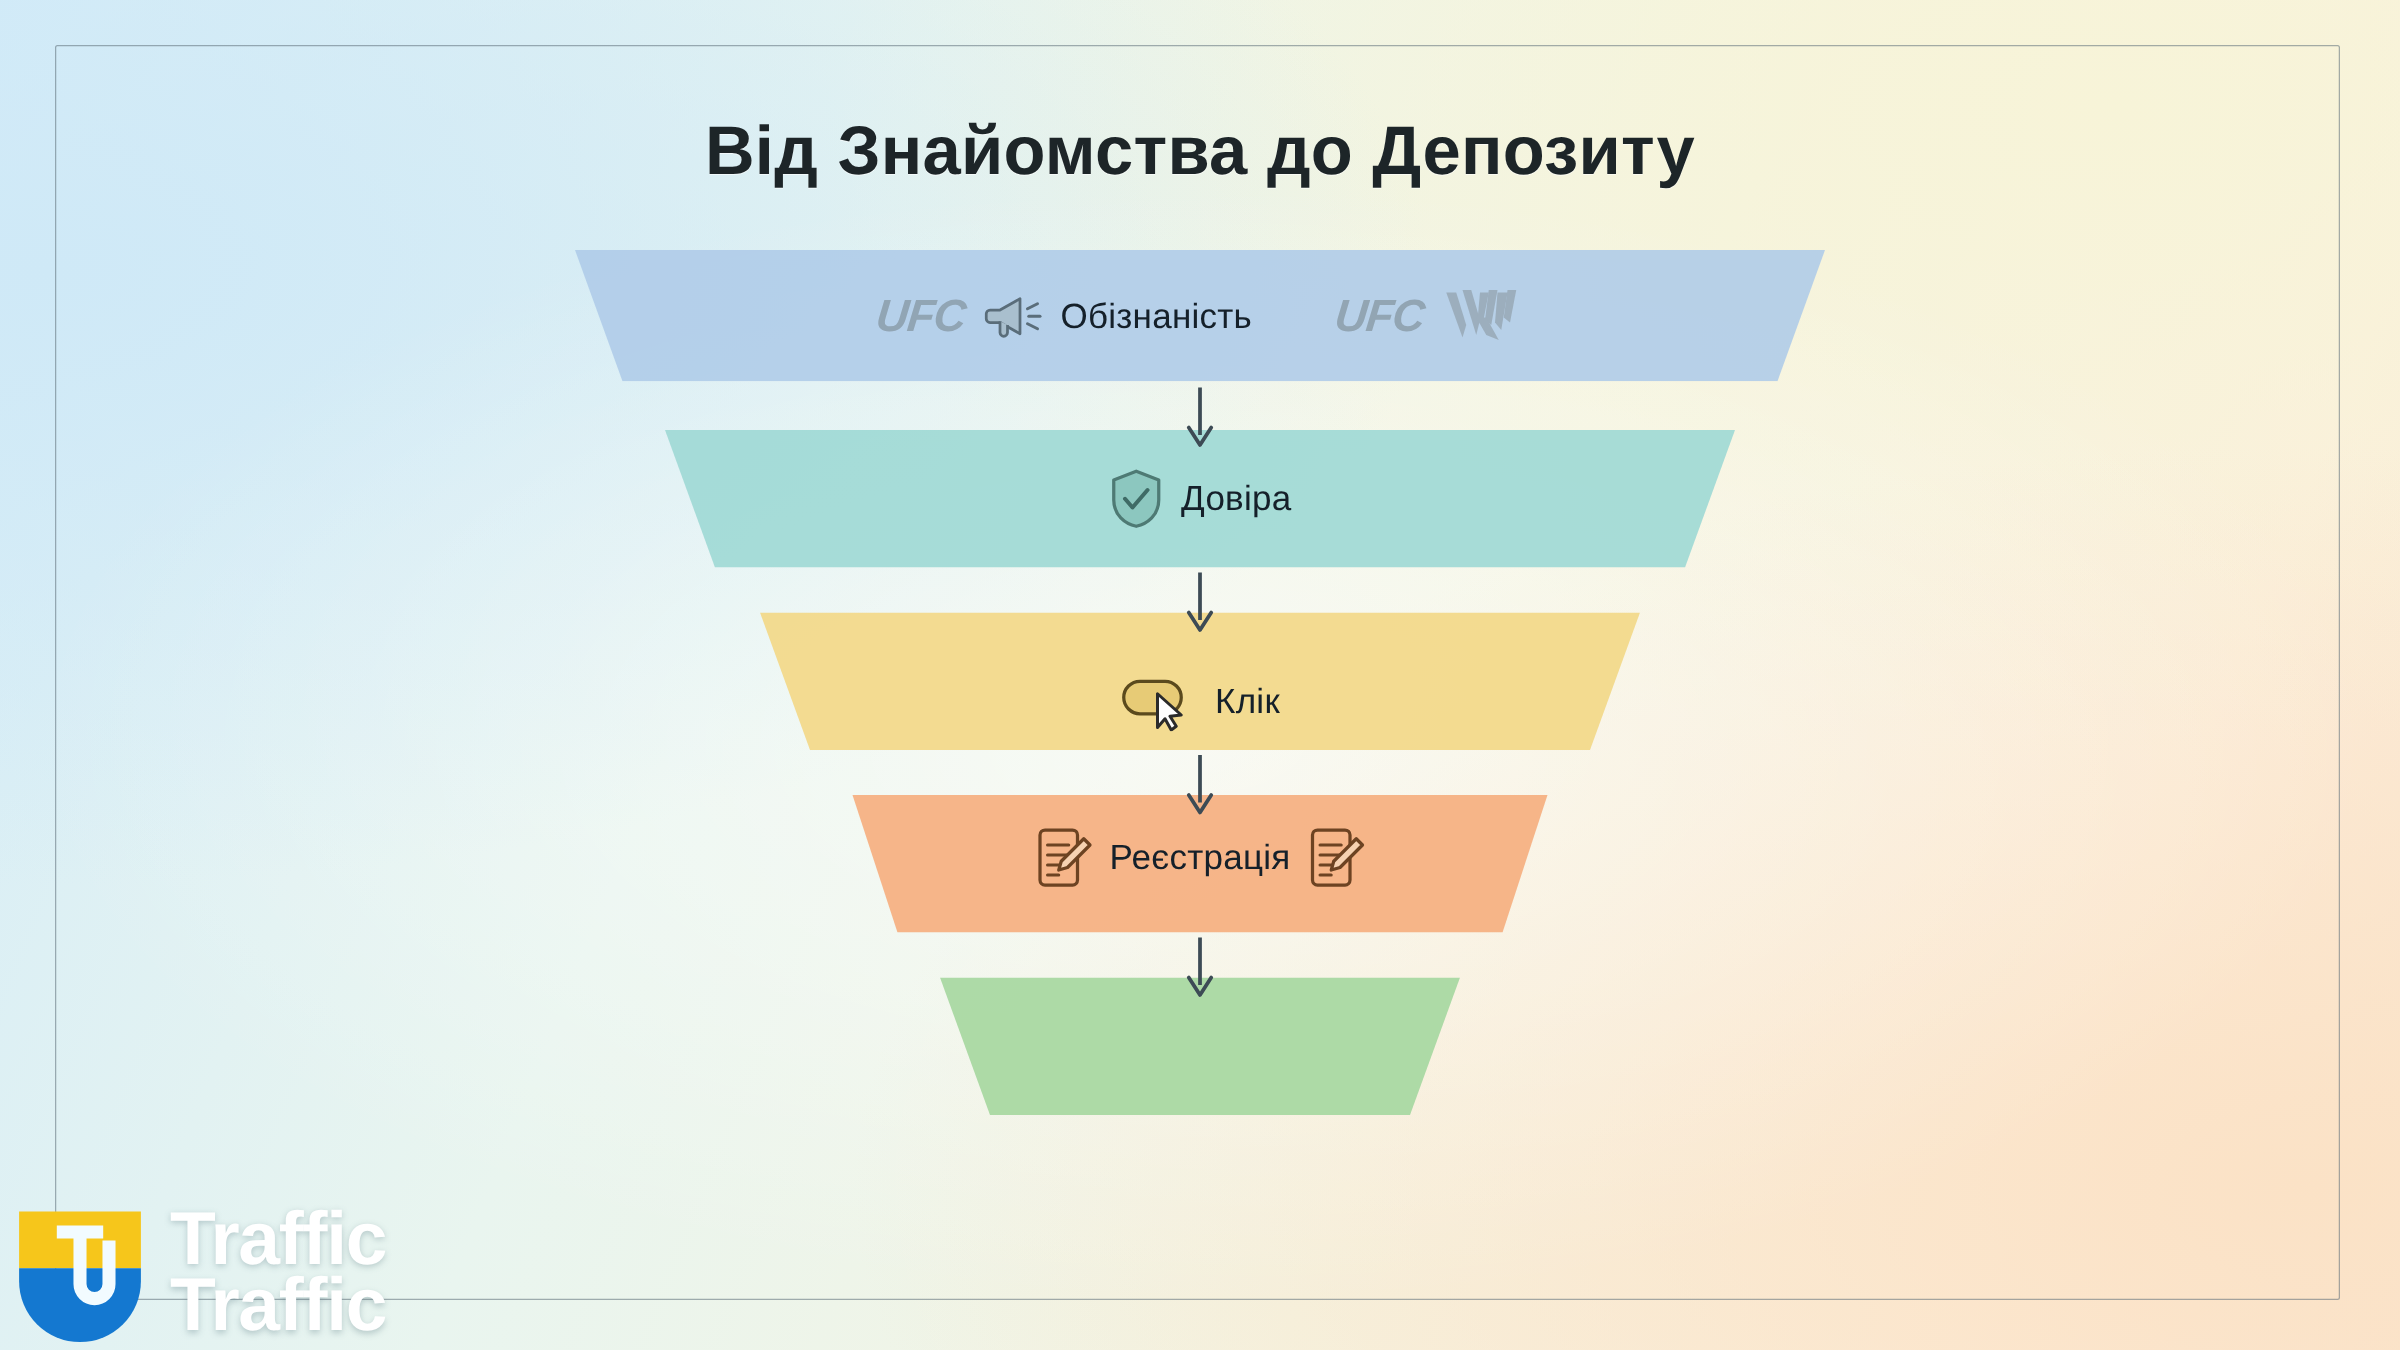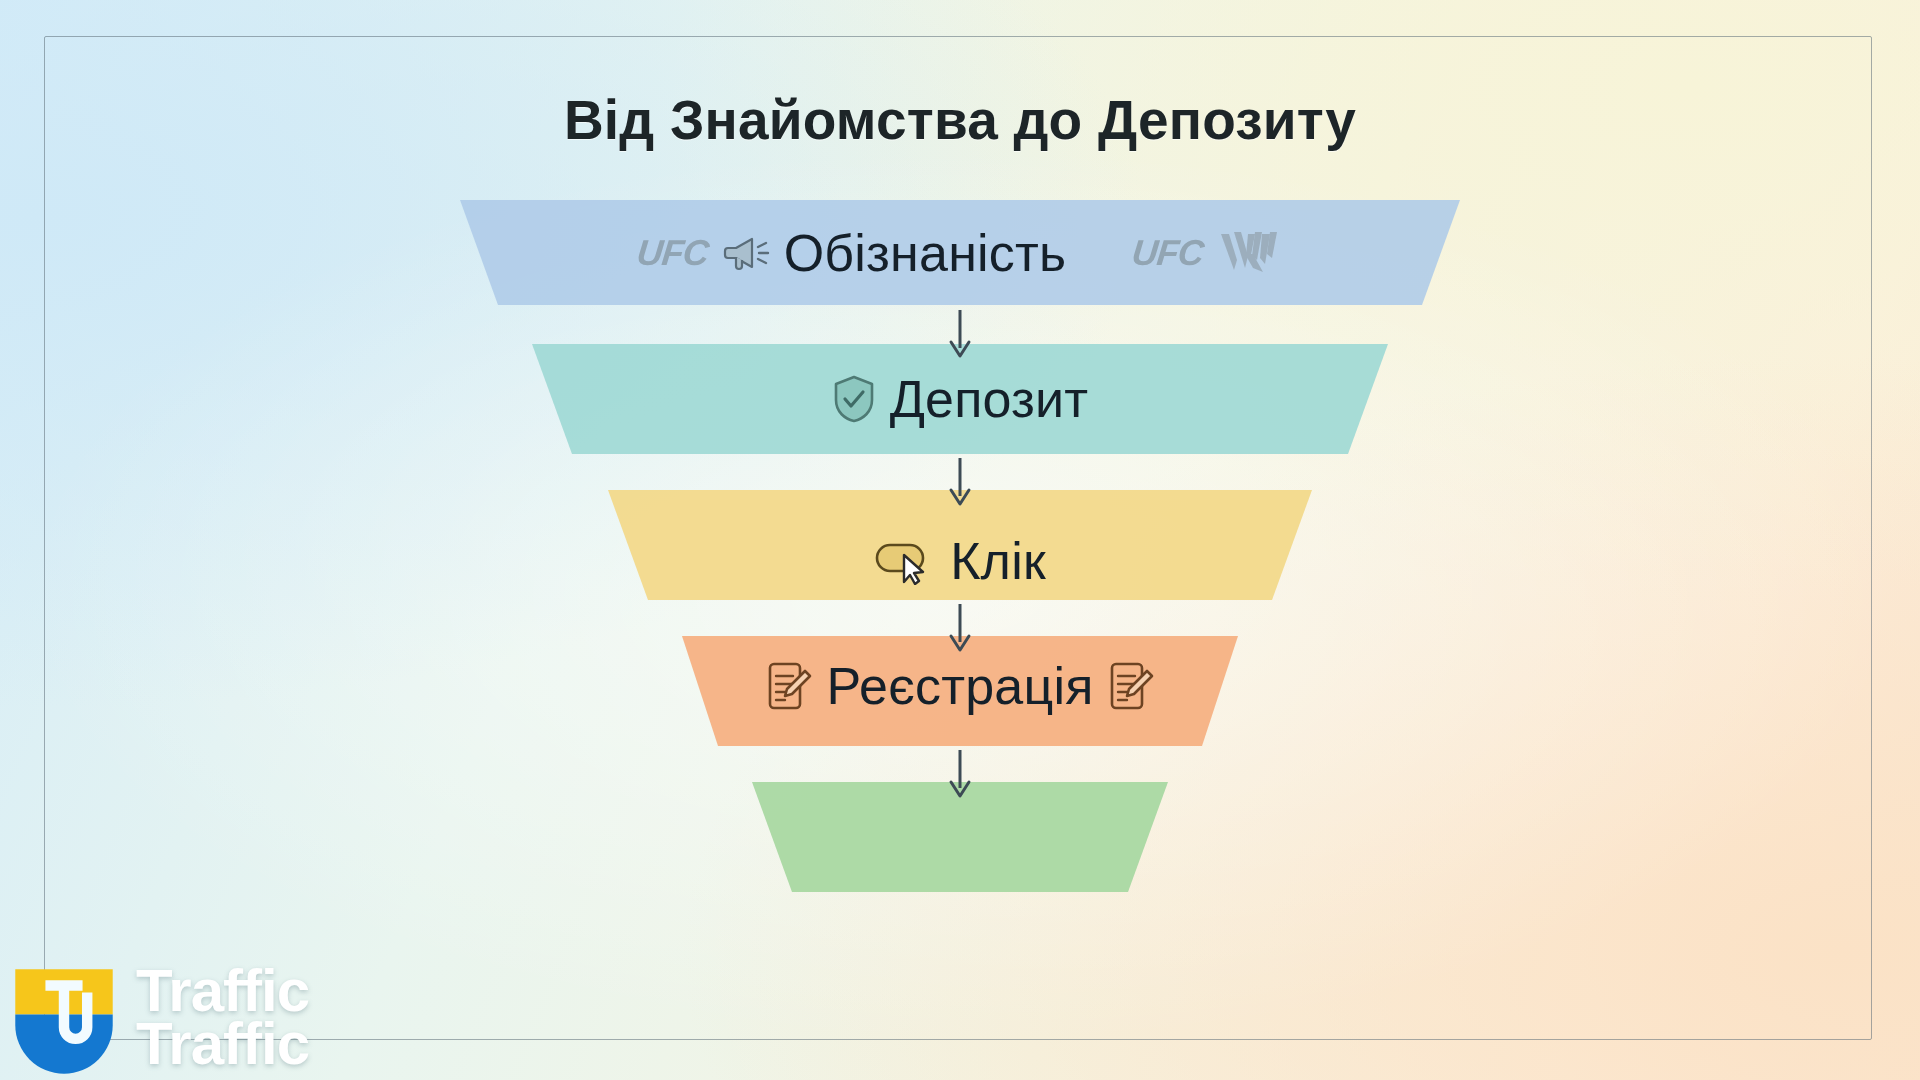--- a/index.html
+++ b/index.html
@@ -55,21 +55,21 @@
     position:absolute;inset:0;
     mix-blend-mode:multiply;
   }
   .stage .content{
     position:relative;z-index:3;
     display:flex;align-items:center;justify-content:center;
     gap:14px;
     width:100%;
   }
   .label{
-    font-size:52px;
+    font-size:28px;
     color:#15202a;
     white-space:nowrap;
     font-weight:400;
     letter-spacing:.2px;
   }
   .label.sm{font-size:37px;}
   
   .arrow{
     position:absolute;left:50%;transform:translateX(-50%);
     z-index:4;
@@ -151,21 +151,21 @@
 
   <div class="stage" style="top:144px;height:110px;">
     <svg class="band" viewBox="0 0 1000 110" preserveAspectRatio="none">
       <polygon points="72,0 928,0 888,110 112,110" fill="#9fd9d5" opacity="0.92"></polygon>
     </svg>
     <div class="content">
       <svg class="icn" width="44" height="50" viewBox="0 0 44 50">
         <path d="M22 3 L40 10 v16 c0 12-9 19-18 21 -9-2-18-9-18-21 V10 Z" fill="#8cc7bf" stroke="#4e7a74" stroke-width="2.6" stroke-linejoin="round"></path>
         <path d="M13 25 l6 7 12-14" fill="none" stroke="#3f6b66" stroke-width="3.2" stroke-linecap="round" stroke-linejoin="round"></path>
       </svg>
-      <span class="label">Депозит</span>
+      <span class="label">Довіра</span>
     </div>
   </div>
   <svg class="arrow" viewBox="0 0 26 52" style="top:256px;height:52px">
     <line x1="13" y1="2" x2="13" y2="40" stroke="#3d4b55" stroke-width="3"></line>
     <path d="M4 34 L13 48 L22 34" fill="none" stroke="#3d4b55" stroke-width="3" stroke-linecap="round" stroke-linejoin="round"></path>
   </svg>
 
   <div class="stage" style="top:290px;height:142px;">
     <svg class="band" viewBox="0 0 1000 110" preserveAspectRatio="none">
       <polygon points="148,0 852,0 812,110 188,110" fill="#f2d98b" opacity="0.95"></polygon>

